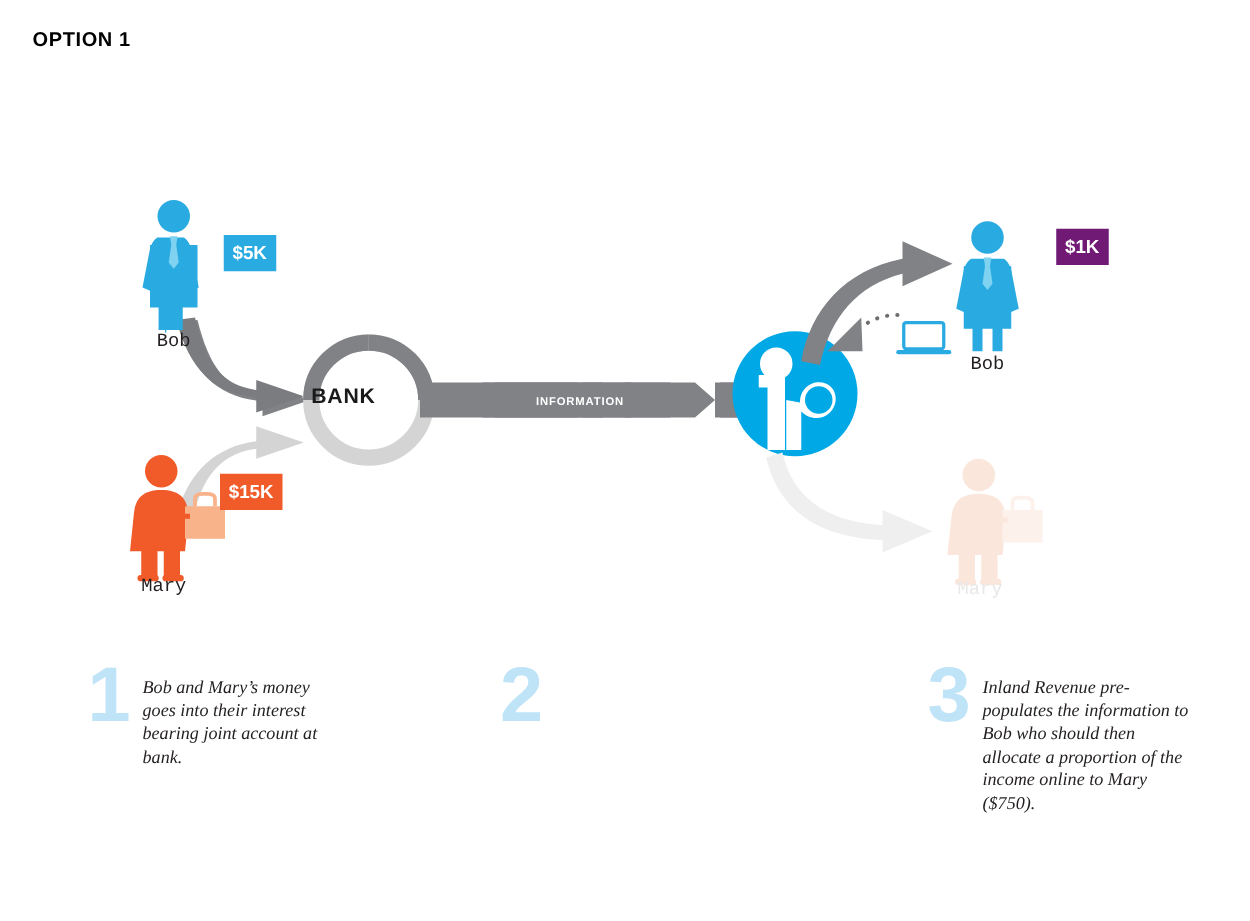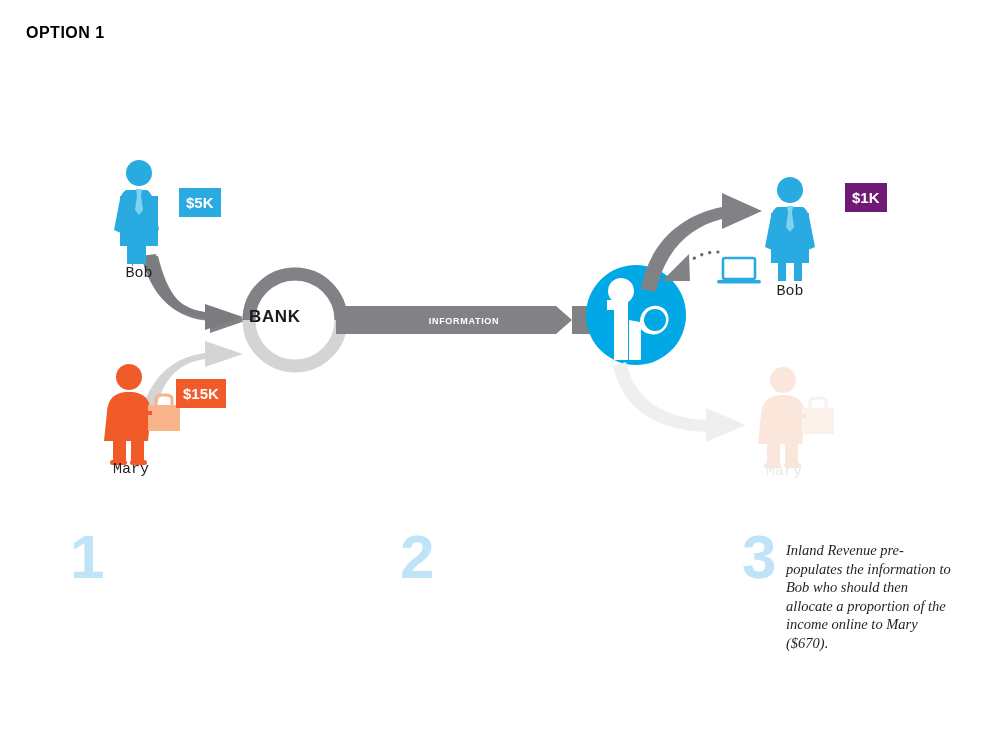--- a/index.html
+++ b/index.html
@@ -261,21 +261,22 @@
 
   <div class="person-label" style="left:104px; top:265px; width:70px;">Bob</div>
   <div class="person-label" style="left:96px; top:461px; width:70px;">Mary</div>
   <div class="person-label" style="left:755px; top:283px; width:70px;">Bob</div>
   <div class="person-label faded" style="left:749px; top:463px; width:70px;">Mary</div>
 </div>
 
 <div class="steps">
   <div class="step" id="step-1">
     <div class="step-number">1</div>
+    <div class="step-text">Bob and Mary’s money goes into their interest bearing joint account at bank.</div>
   </div>
   <div class="step" id="step-2">
     <div class="step-number">2</div>
   </div>
   <div class="step" id="step-3">
     <div class="step-number">3</div>
-    <div class="step-text">Inland Revenue pre-populates the information to Bob who should then allocate a proportion of the income online to Mary ($670).</div>
+    <div class="step-text">Inland Revenue pre-populates the information to Bob who should then allocate a proportion of the income online to Mary ($750).</div>
   </div>
 </div>
 
 </body></html>

